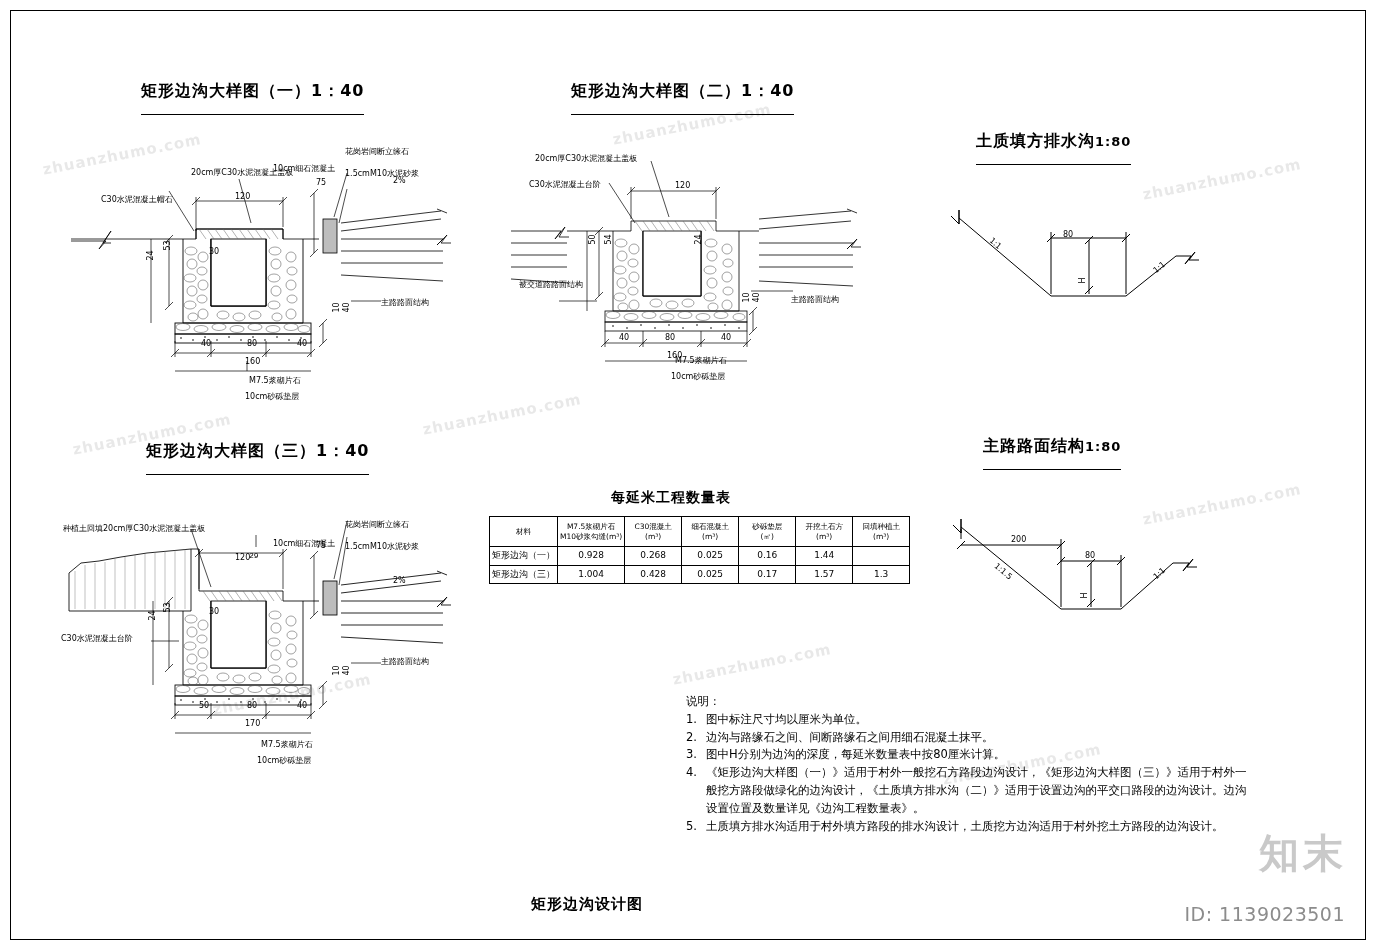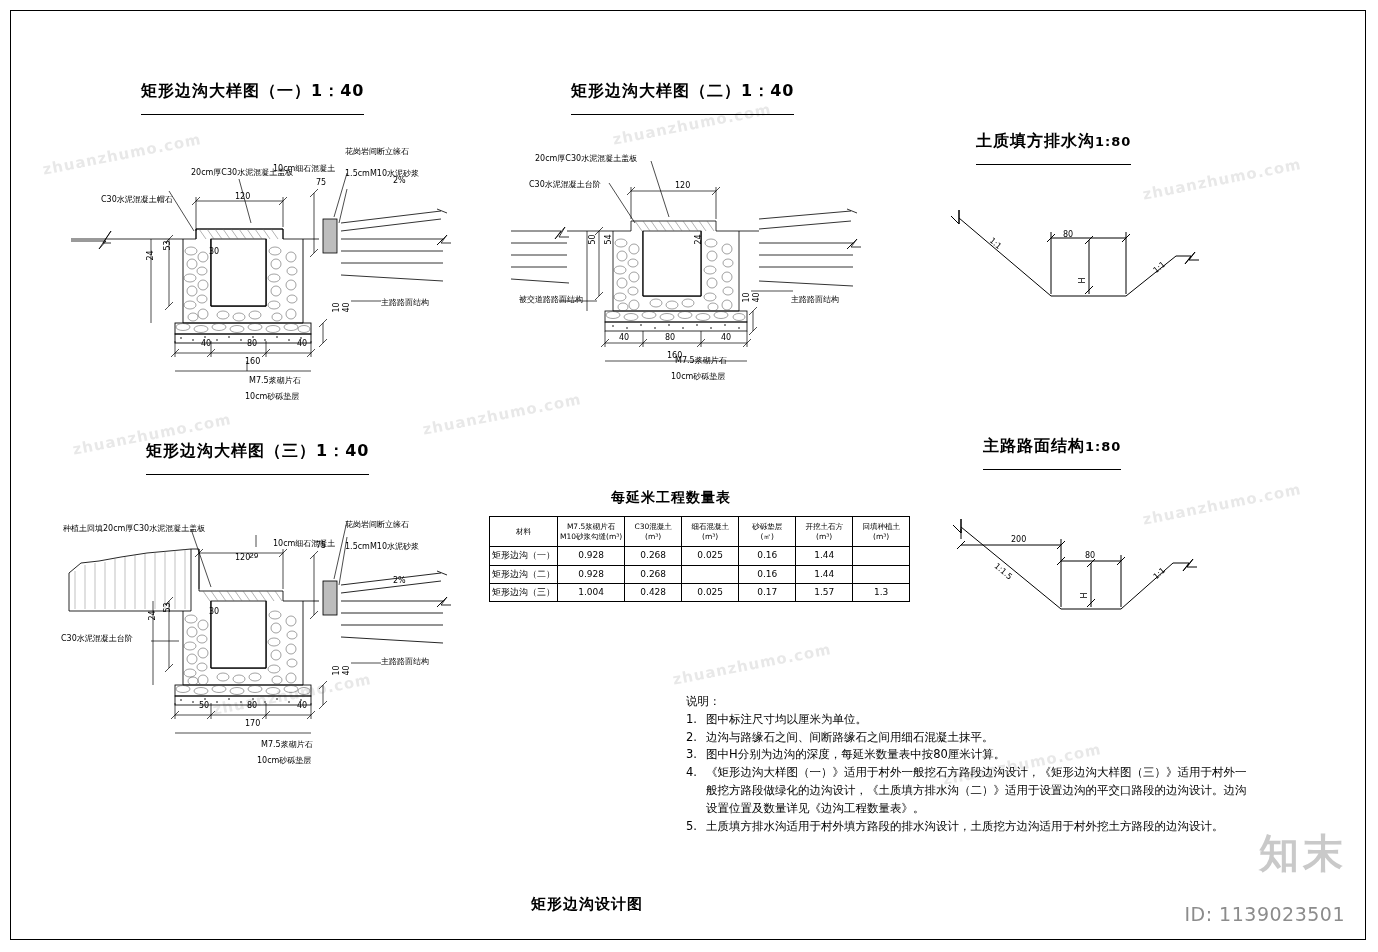--- a/index.html
+++ b/index.html
@@ -347,21 +347,21 @@
         <path d="M242,216 L250,208"></path>
       <path d="M104,230 L246,230"></path>
       <path d="M252,180 L252,200"></path>
         <path d="M248,184 L256,176"></path>
         <path d="M248,204 L256,196"></path>
     </g>
   </svg>
 
   <div class="abs lbl8" style="left:524px;top:142px;">20cm厚C30水泥混凝土盖板</div>
   <div class="abs lbl8" style="left:518px;top:168px;">C30水泥混凝土台阶</div>
-  <div class="abs lbl8" style="left:508px;top:283px;">被交道路路面结构</div>
+  <div class="abs lbl8" style="left:508px;top:268px;">被交道路路面结构</div>
   <div class="abs lbl8" style="left:780px;top:283px;">主路路面结构</div>
   <div class="abs lbl8" style="left:664px;top:344px;">M7.5浆砌片石</div>
   <div class="abs lbl8" style="left:660px;top:360px;">10cm砂砾垫层</div>
 
   <div class="abs dim" style="left:664px;top:170px;">120</div>
   <div class="abs dim" style="left:576px;top:224px;transform:rotate(-90deg);">50</div>
   <div class="abs dim" style="left:592px;top:224px;transform:rotate(-90deg);">54</div>
   <div class="abs dim" style="left:682px;top:224px;transform:rotate(-90deg);">24</div>
   <div class="abs dim" style="left:608px;top:322px;">40</div>
   <div class="abs dim" style="left:654px;top:322px;">80</div>
@@ -629,29 +629,20 @@
           <tr>
             <td>矩形边沟（一）</td>
             <td style="min-width: 52px;">0.928</td>
             <td style="min-width: 52px;">0.268</td>
             <td style="min-width: 52px;">0.025</td>
             <td style="min-width: 52px;">0.16</td>
             <td style="min-width: 52px;">1.44</td>
             <td style="min-width: 52px;"></td>
           </tr>
           <tr>
-            <td>矩形边沟（二）</td>
-            <td style="min-width: 52px;">0.928</td>
-            <td style="min-width: 52px;">0.268</td>
-            <td style="min-width: 52px;"></td>
-            <td style="min-width: 52px;">0.16</td>
-            <td style="min-width: 52px;">1.44</td>
-            <td style="min-width: 52px;"></td>
-          </tr>
-          <tr>
             <td>矩形边沟（三）</td>
             <td style="min-width: 52px;">1.004</td>
             <td style="min-width: 52px;">0.428</td>
             <td style="min-width: 52px;">0.025</td>
             <td style="min-width: 52px;">0.17</td>
             <td style="min-width: 52px;">1.57</td>
             <td style="min-width: 52px;">1.3</td>
           </tr>
         </tbody>
     </table>

